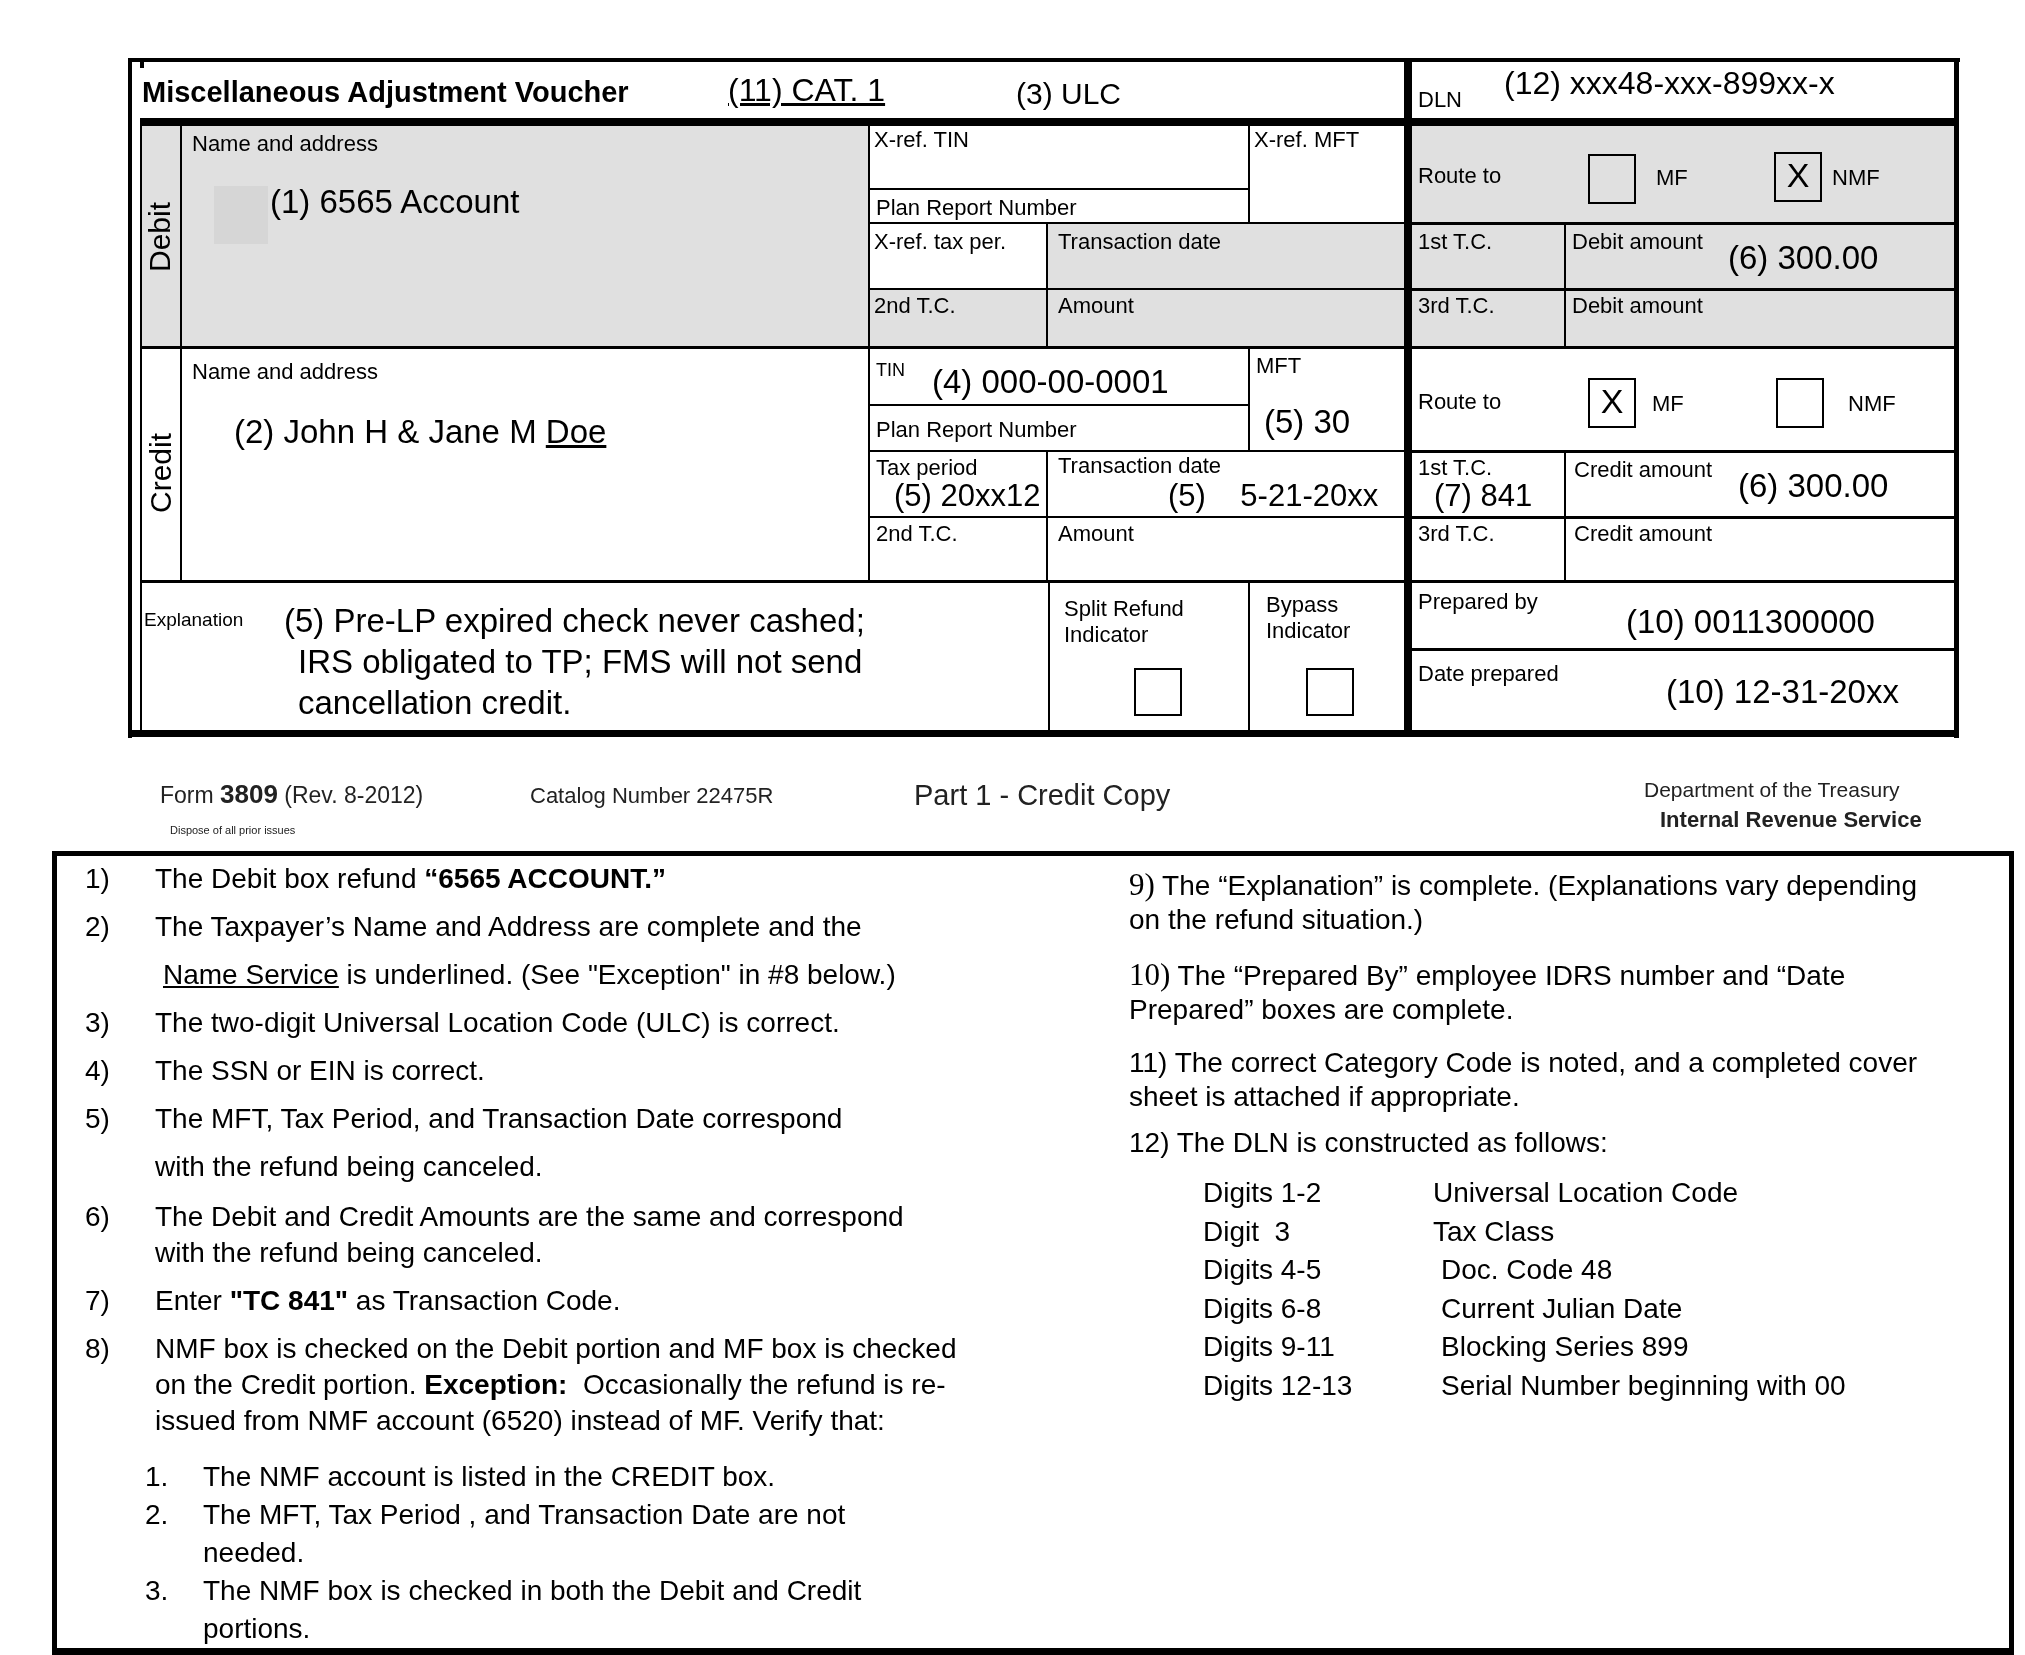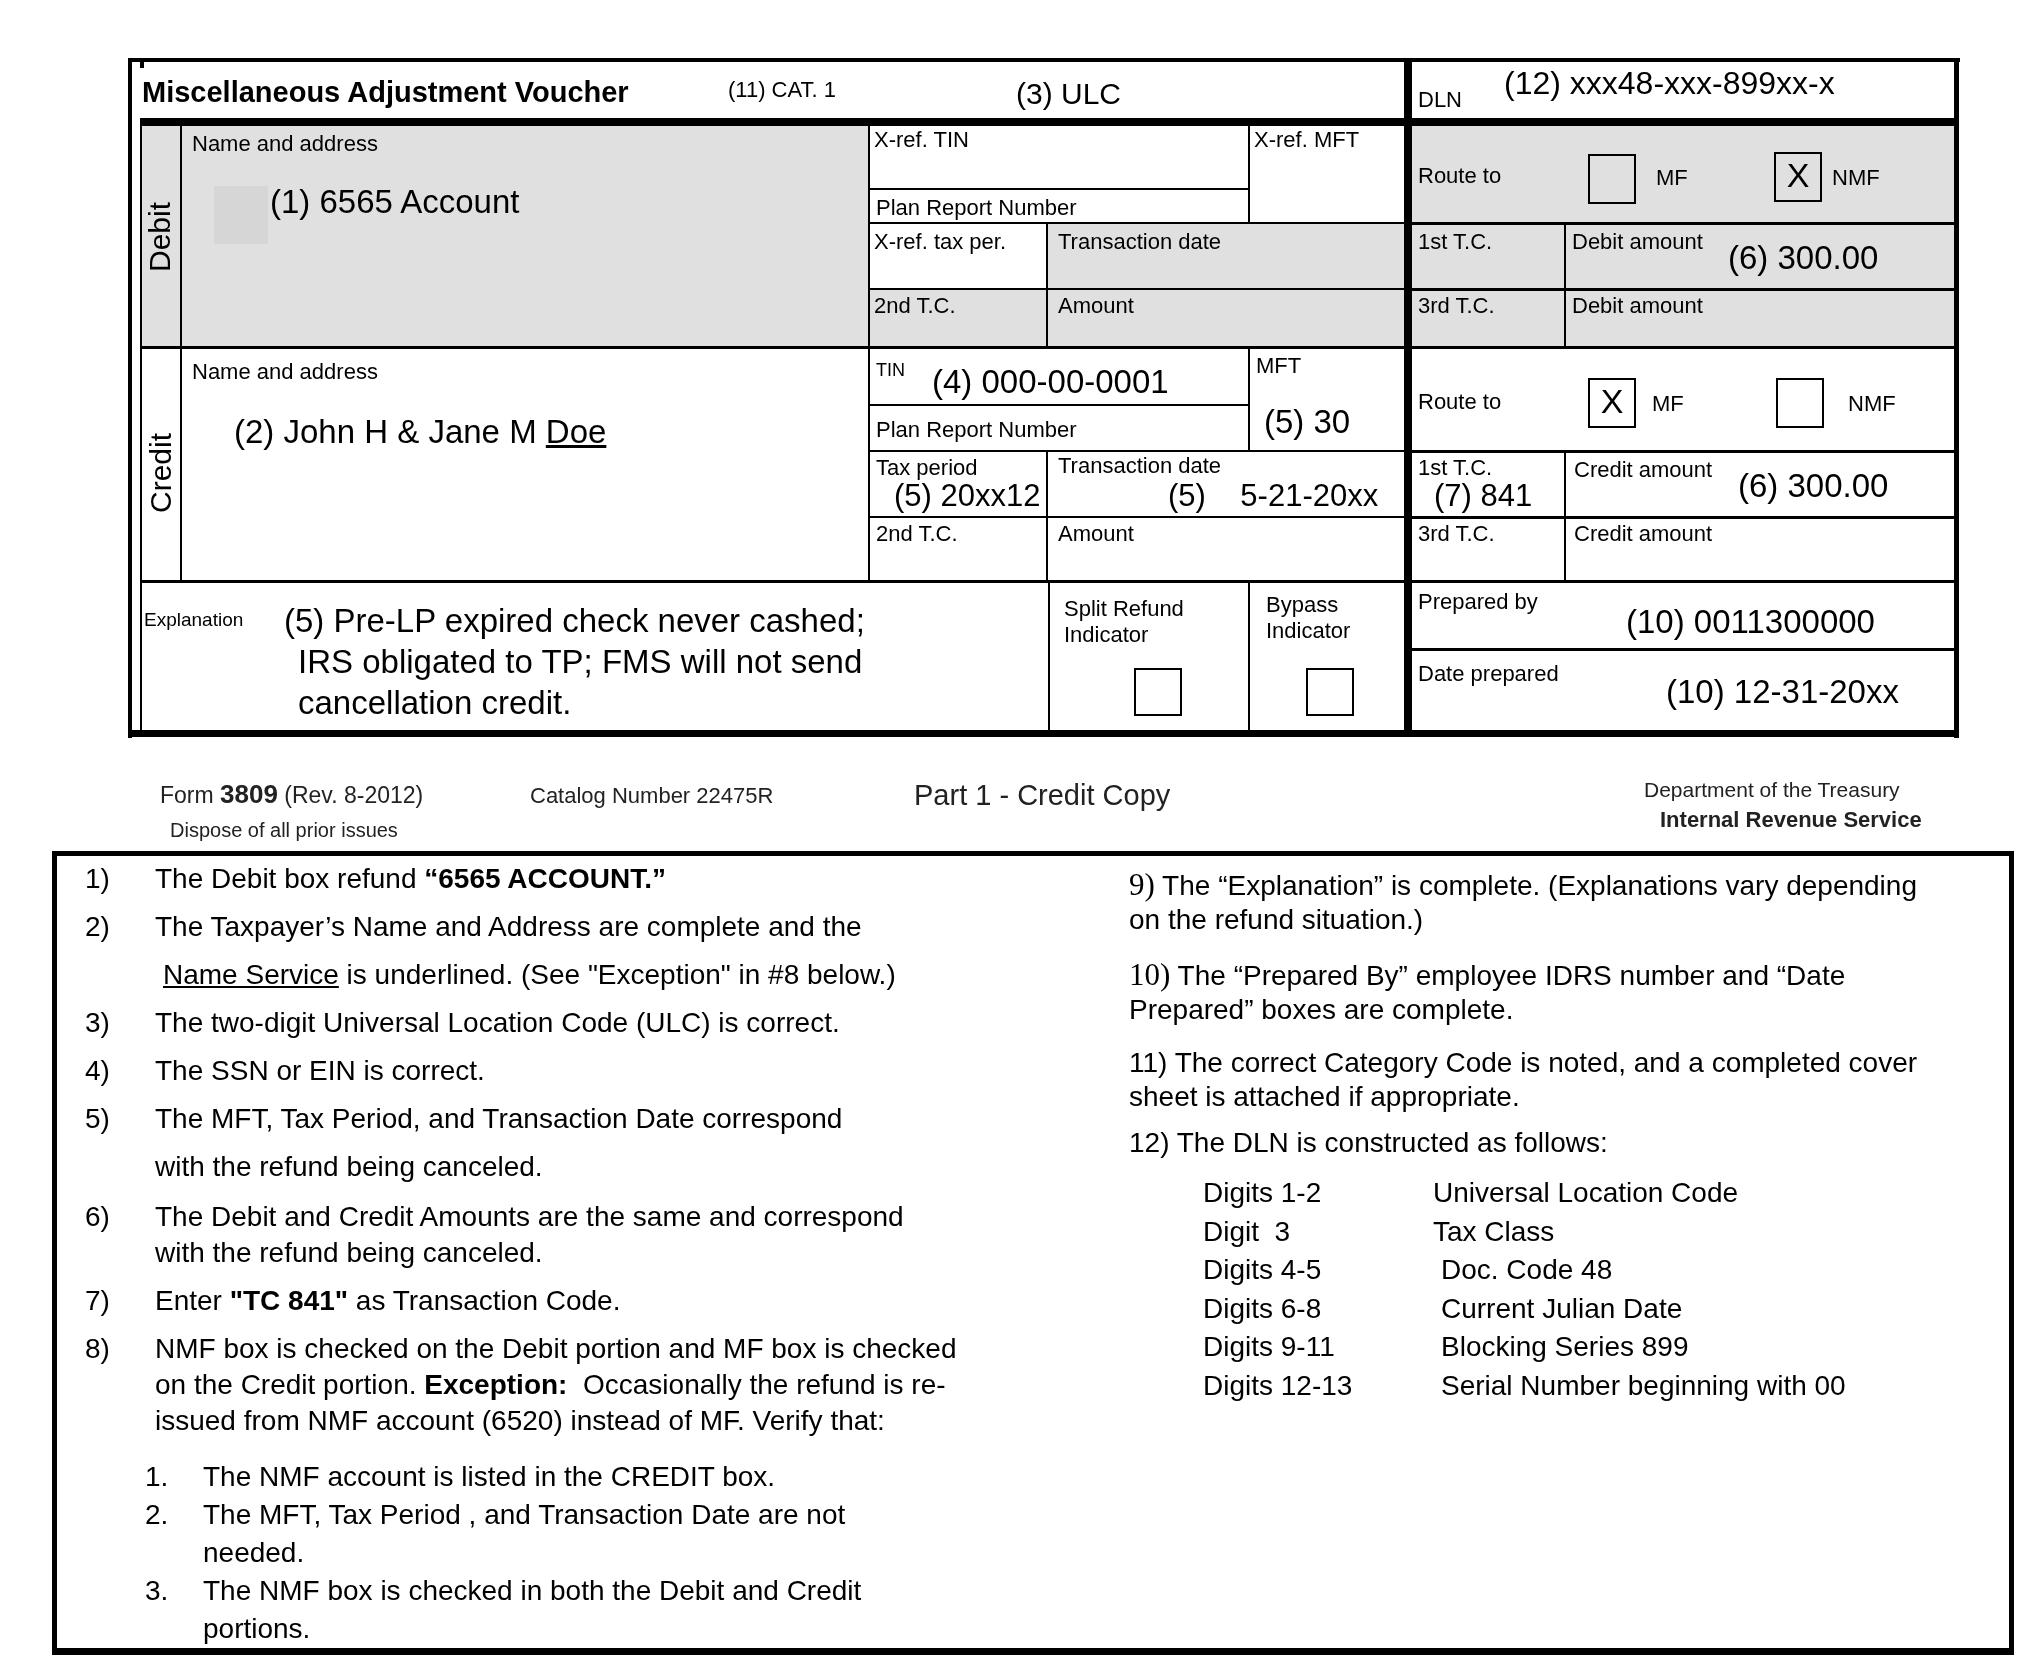--- a/index.html
+++ b/index.html
@@ -65,21 +65,21 @@
 
   <div class="hl" style="left:1284px;top:392px;width:544px;height:3px;"></div>
   <div class="hl" style="left:1284px;top:458px;width:544px;height:3px;"></div>
   <div class="hl" style="left:1436px;top:392px;width:2px;height:132px;"></div>
 
   <div class="hl" style="left:920px;top:524px;width:2px;height:150px;"></div>
   <div class="hl" style="left:1120px;top:524px;width:2px;height:150px;"></div>
   <div class="hl" style="left:1284px;top:590px;width:544px;height:3px;"></div>
 
   <div class="lbl" style="left:14px;top:18px;font-size:29px;line-height:32px;font-weight:bold;">Miscellaneous Adjustment Voucher</div>
-  <div class="lbl" style="left:600px;top:16px;font-size:22px;line-height:32px;">(11) CAT. 1</div>
+  <div class="lbl" style="left:600px;top:16px;font-size:32px;line-height:32px;text-decoration:underline;">(11) CAT. 1</div>
   <div class="lbl" style="left:888px;top:20px;font-size:30px;line-height:32px;">(3) ULC</div>
   <div class="lbl" style="left:1290px;top:30px;">DLN</div>
   <div class="lbl" style="left:1376px;top:8px;font-size:32px;line-height:34px;">(12) xxx48-xxx-899xx-x</div>
 
   <div class="vert" style="left:-8px;top:162px;width:80px;text-align:center;">Debit</div>
   <div class="lbl" style="left:64px;top:74px;">Name and address</div>
   <div class="abs" style="left:86px;top:128px;width:54px;height:58px;background:#d6d6d6;"></div>
   <div class="val" style="left:142px;top:126px;">(1) 6565 Account</div>
 
   <div class="lbl" style="left:746px;top:70px;">X-ref. TIN</div>
@@ -155,21 +155,21 @@
   <div class="lbl" style="left:1290px;top:532px;">Prepared by</div>
   <div class="val" style="left:1498px;top:546px;">(10) 0011300000</div>
   <div class="lbl" style="left:1290px;top:604px;">Date prepared</div>
   <div class="val" style="left:1538px;top:616px;">(10) 12-31-20xx</div>
 </div>
 
 <div class="abs" style="left:160px;top:776px;width:1820px;height:70px;color:#222;">
   <div class="lbl" style="left:0;top:6px;font-size:23px;">
     <span style="white-space:pre;">Form </span><b style="font-size:26px;">3809</b><span style="white-space:pre;"> (Rev. 8-2012)</span>
   </div>
-  <div class="lbl" style="left:10px;top:42px;font-size:20px;">Dispose of all prior issues</div>
+  <div class="lbl" style="left:10px;top:42px;font-size:11px;">Dispose of all prior issues</div>
   <div class="lbl" style="left:370px;top:8px;font-size:22px;">Catalog Number 22475R</div>
   <div class="lbl" style="left:754px;top:4px;font-size:29px;line-height:30px;">Part 1 - Credit Copy</div>
   <div class="lbl" style="left:1484px;top:2px;font-size:21px;">Department of the Treasury</div>
   <div class="lbl" style="left:1500px;top:32px;font-size:22px;font-weight:bold;">Internal Revenue Service</div>
 </div>
 
 <div class="abs" style="left:52px;top:851px;width:1962px;height:804px;border:5px solid #000;border-bottom-width:7px;">
 
   <div class="instr" style="left:28px;top:6px;">
     <span class="num">1)</span>

